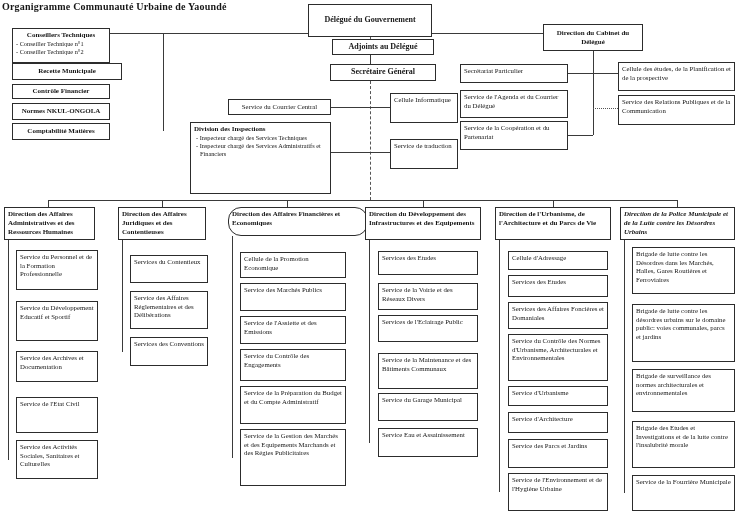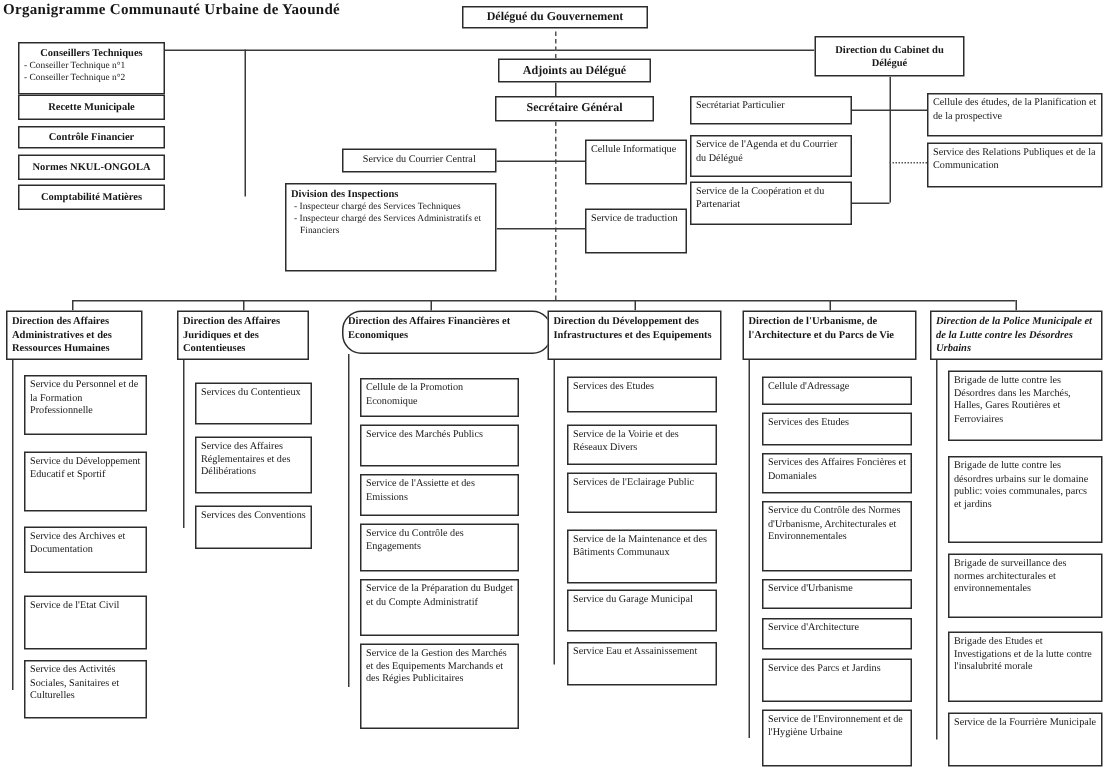--- a/index.html
+++ b/index.html
@@ -67,37 +67,37 @@
   <div class="vline" style="left:553px;top:200px;height:7px;"></div>
   <div class="vline" style="left:677px;top:200px;height:7px;"></div>
 
   <div class="vline" style="left:8px;top:240px;height:220px;"></div>
   <div class="vline" style="left:122px;top:240px;height:112px;"></div>
   <div class="vline" style="left:232px;top:236px;height:222px;"></div>
   <div class="vline" style="left:369px;top:240px;height:203px;"></div>
   <div class="vline" style="left:499px;top:240px;height:252px;"></div>
   <div class="vline" style="left:624px;top:240px;height:253px;"></div>
 
-  <div class="box ctr bold f8" style="left:308px;top:4px;width:124px;height:15px;border-width:1.2px;">Délégué du Gouvernement</div>
+  <div class="box ctr bold f8" style="left:308px;top:4px;width:124px;height:33px;border-width:1.2px;">Délégué du Gouvernement</div>
   <div class="box ctr bold f8" style="left:332px;top:39px;width:102px;height:16px;">Adjoints au Délégué</div>
   <div class="box ctr bold f8" style="left:330px;top:64px;width:106px;height:17px;">Secrétaire Général</div>
 
   <div class="box" style="left:12px;top:28px;width:98px;height:35px;">
     <span class="bold f7 item" style="text-align:center;">Conseillers Techniques</span>
     <span class="f63 item">- Conseiller Technique n°1</span>
     <span class="f63 item">- Conseiller Technique n°2</span>
   </div>
-  <div class="box ctr bold f7 b15 stubR" style="left:12px;top:63px;width:98px;height:17px;">Recette Municipale</div>
+  <div class="box ctr bold f7 b15 stubR" style="left:12px;top:63px;width:110px;height:17px;">Recette Municipale</div>
   <div class="box ctr bold f7 stubR" style="left:12px;top:84px;width:98px;height:15px;">Contrôle Financier</div>
   <div class="box ctr bold f7 b15 stubR" style="left:12px;top:103px;width:98px;height:17px;">Normes NKUL-ONGOLA</div>
   <div class="box ctr bold f7 b15 stubR" style="left:12px;top:123px;width:98px;height:17px;">Comptabilité Matières</div>
 
   <div class="box ctr" style="left:228px;top:99px;width:103px;height:16px;">Service du Courrier Central</div>
   <div class="box" style="left:390px;top:93px;width:68px;height:30px;">Cellule Informatique</div>
-  <div class="box" style="left:190px;top:122px;width:141px;height:59px;">
+  <div class="box" style="left:190px;top:122px;width:141px;height:72px;">
     <span class="bold f7 item">Division des Inspections</span>
     <span class="f63 hang">- Inspecteur chargé des Services Techniques</span>
     <span class="f63 hang">- Inspecteur chargé des Services Administratifs et Financiers</span>
   </div>
   <div class="box" style="left:390px;top:139px;width:68px;height:30px;">Service de traduction</div>
 
   <div class="box ctr bold f7" style="left:543px;top:24px;width:100px;height:27px;border-width:1.2px;">Direction du Cabinet du Délégué</div>
   <div class="box" style="left:460px;top:64px;width:108px;height:19px;">Secrétariat Particulier</div>
   <div class="box" style="left:460px;top:90px;width:108px;height:28px;">Service de l'Agenda et du Courrier du Délégué</div>
   <div class="box" style="left:460px;top:121px;width:108px;height:29px;">Service de la Coopération et du Partenariat</div>

